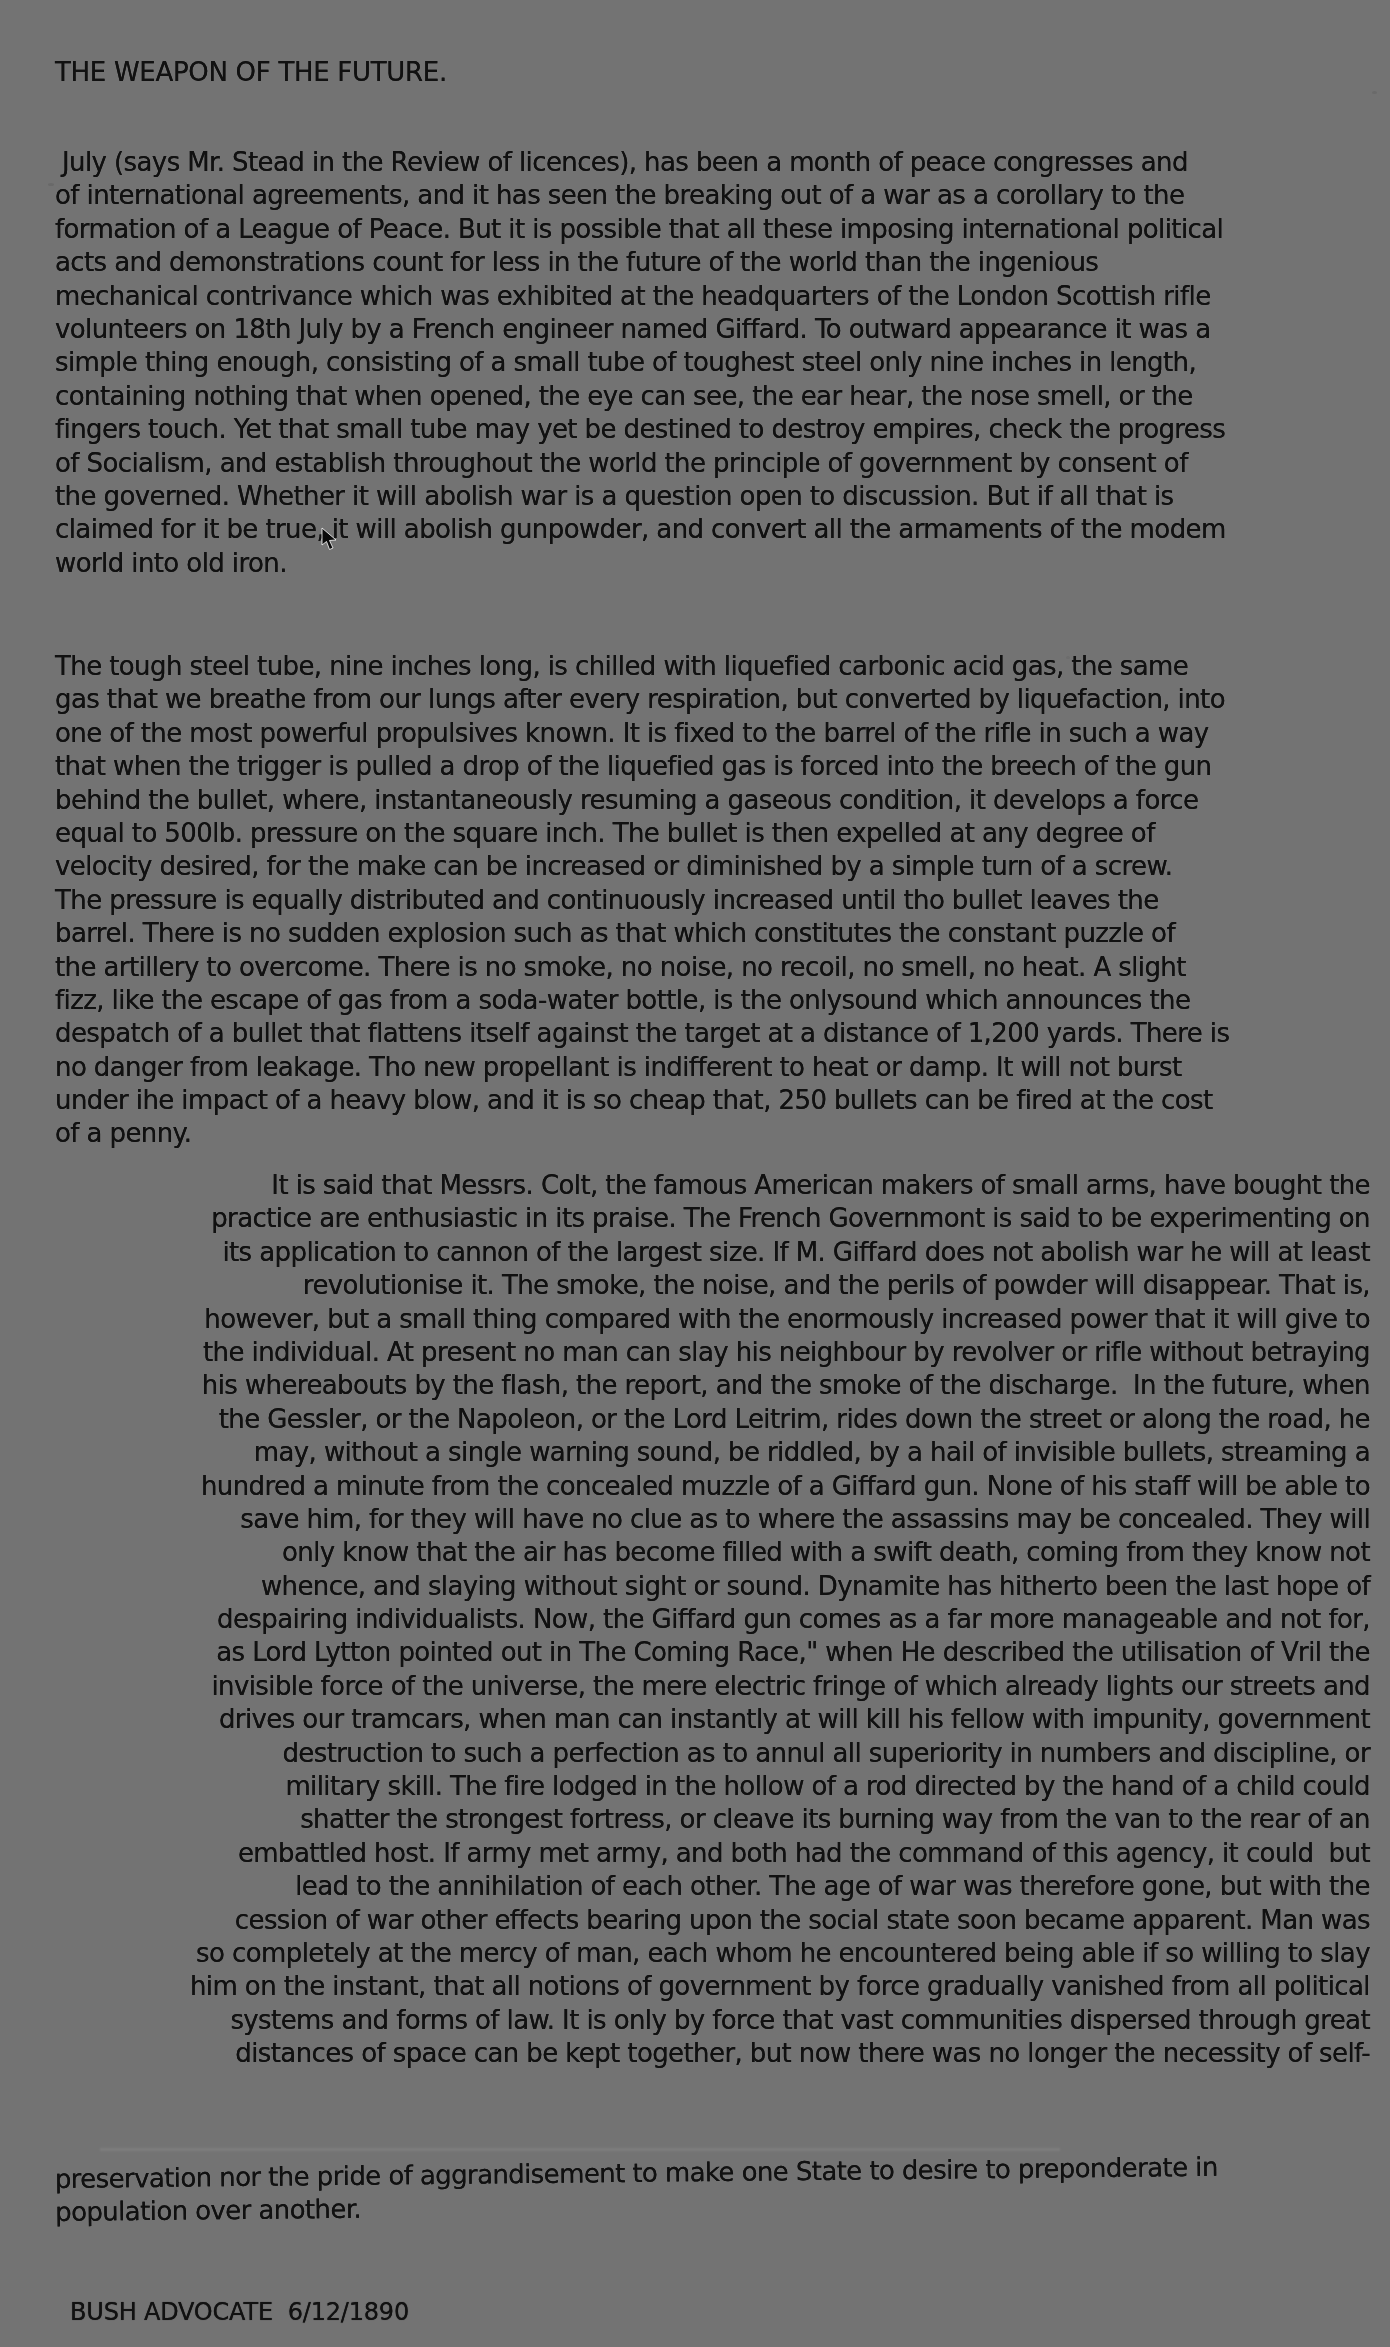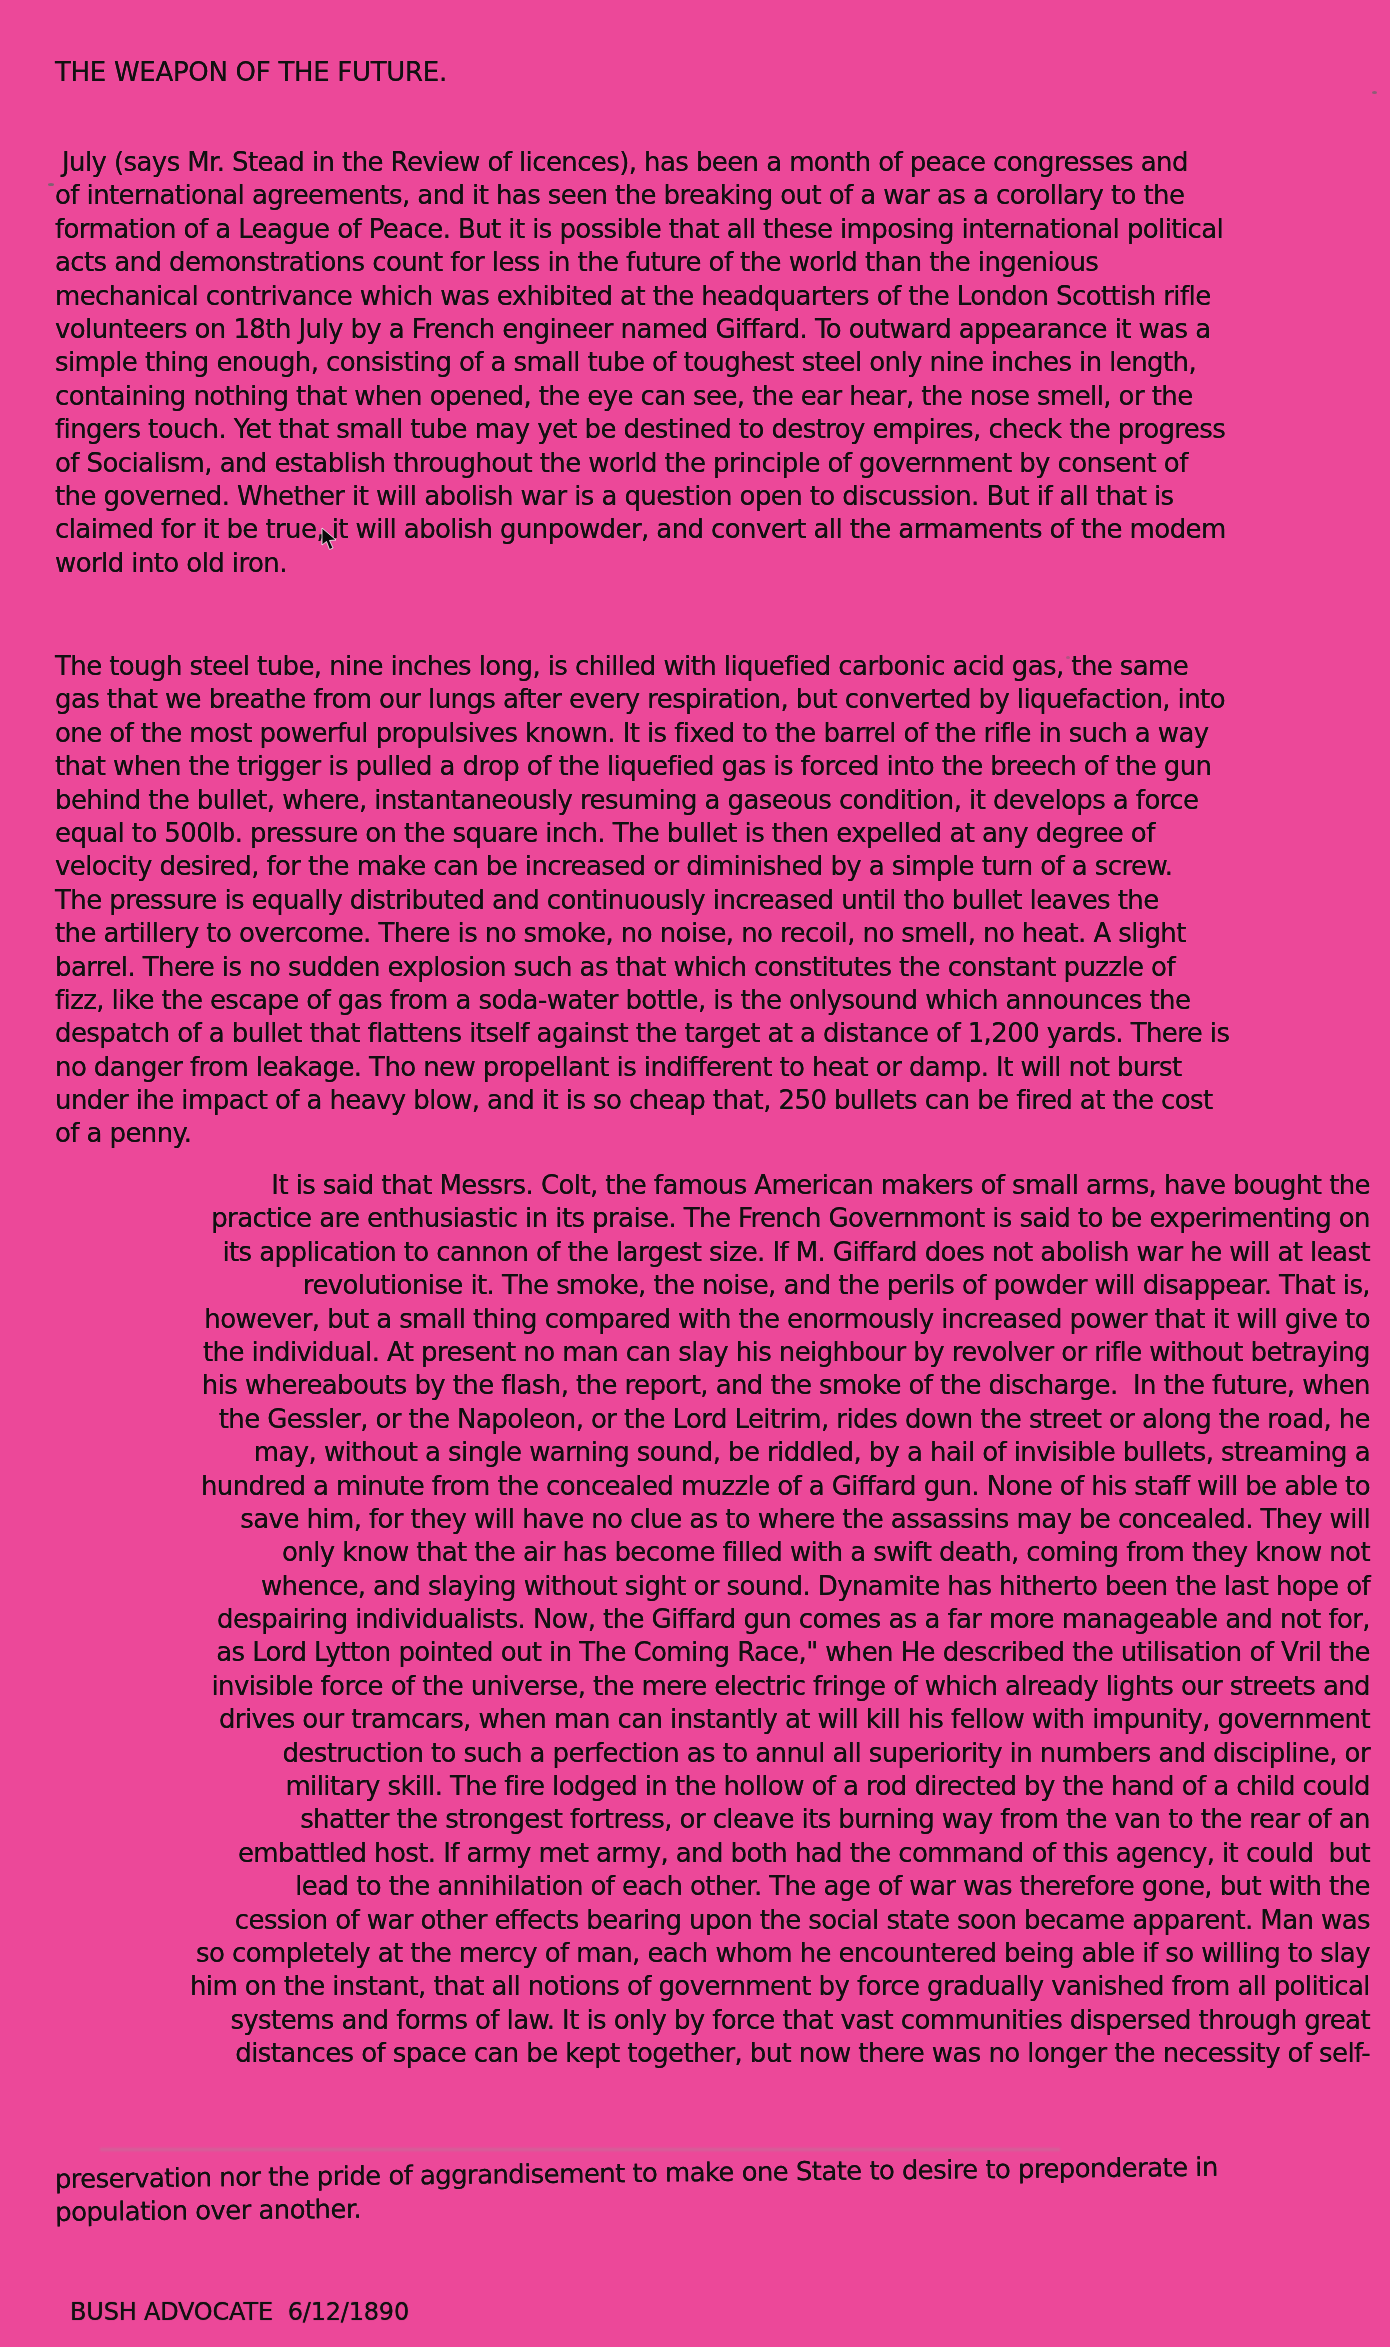--- a/index.html
+++ b/index.html
@@ -4,21 +4,21 @@
 <style>
   html, body {
     margin: 0;
     padding: 0;
     background: #ffffff;
   }
   .page {
     position: relative;
     width: 1390px;
     height: 2347px;
-    background: #ec4899;
+    background: #737373;
     overflow: hidden;
     font-family: "DejaVu Sans", "Liberation Sans", sans-serif;
     color: #111111;
   }
   .doc-title {
     position: absolute;
     left: 55px;
     top: 57px;
     font-size: 26px;
     letter-spacing: -0.3px;
@@ -107,22 +107,22 @@
 
   <div class="para para-2">
       <div class="line">The tough steel tube, nine inches long, is chilled with liquefied carbonic acid gas, the same</div>
       <div class="line">gas that we breathe from our lungs after every respiration, but converted by liquefaction, into</div>
       <div class="line">one of the most powerful propulsives known. It is fixed to the barrel of the rifle in such a way</div>
       <div class="line">that when the trigger is pulled a drop of the liquefied gas is forced into the breech of the gun</div>
       <div class="line">behind the bullet, where, instantaneously resuming a gaseous condition, it develops a force</div>
       <div class="line">equal to 500lb. pressure on the square inch. The bullet is then expelled at any degree of</div>
       <div class="line">velocity desired, for the make can be increased or diminished by a simple turn of a screw.</div>
       <div class="line">The pressure is equally distributed and continuously increased until tho bullet leaves the</div>
+      <div class="line">barrel. There is no sudden explosion such as that which constitutes the constant puzzle of</div>
       <div class="line">the artillery to overcome. There is no smoke, no noise, no recoil, no smell, no heat. A slight</div>
-      <div class="line">barrel. There is no sudden explosion such as that which constitutes the constant puzzle of</div>
       <div class="line">fizz, like the escape of gas from a soda-water bottle, is the onlysound which announces the</div>
       <div class="line">despatch of a bullet that flattens itself against the target at a distance of 1,200 yards. There is</div>
       <div class="line">no danger from leakage. Tho new propellant is indifferent to heat or damp. It will not burst</div>
       <div class="line">under ihe impact of a heavy blow, and it is so cheap that, 250 bullets can be fired at the cost</div>
       <div class="line">of a penny.</div>
     </div>
 
   <div class="para para-3">
       <div class="line">It is said that Messrs. Colt, the famous American makers of small arms, have bought the</div>
       <div class="line">practice are enthusiastic in its praise. The French Governmont is said to be experimenting on</div>

